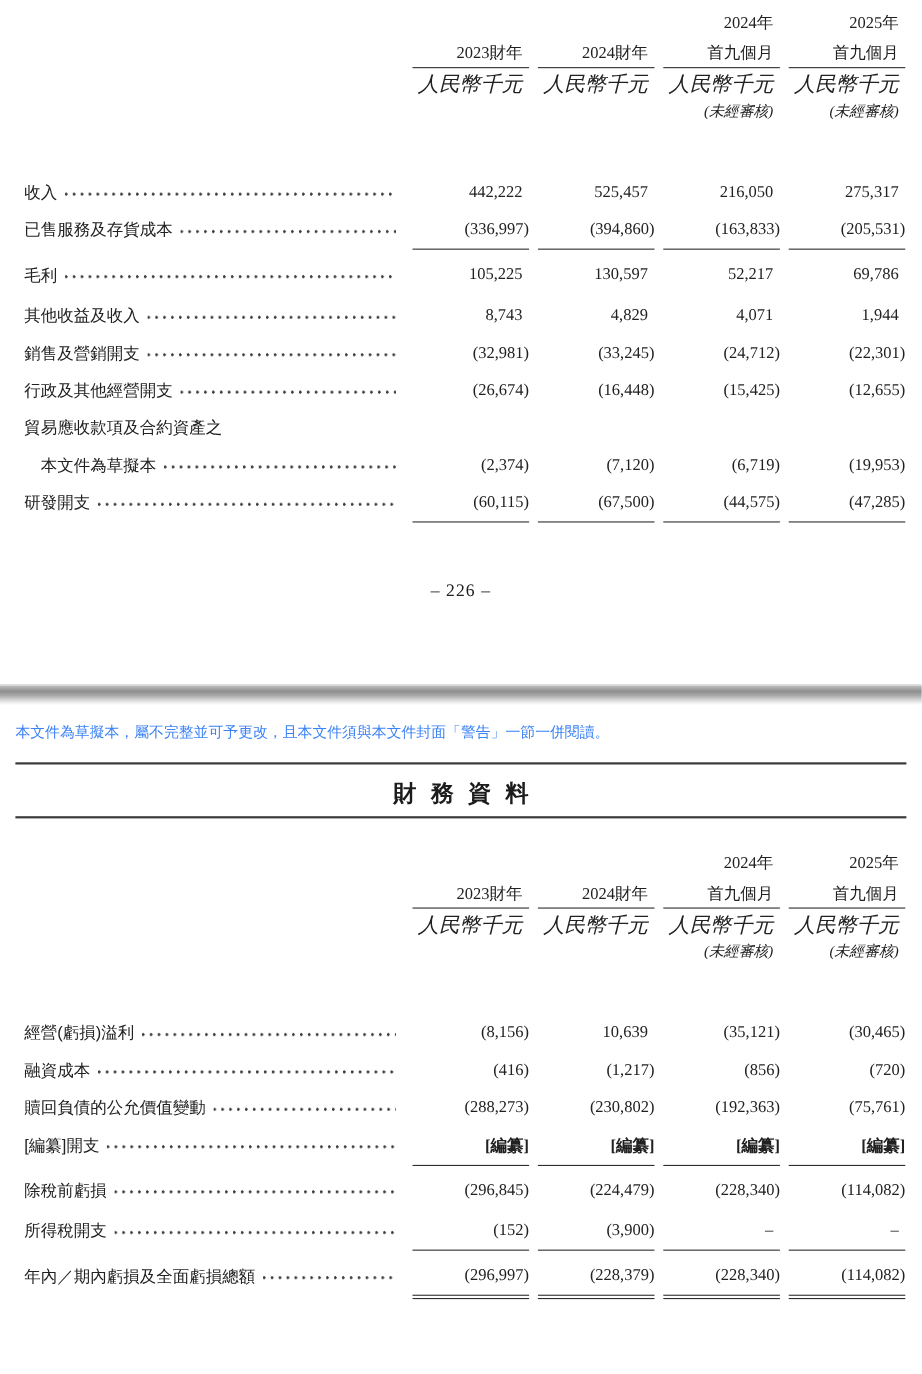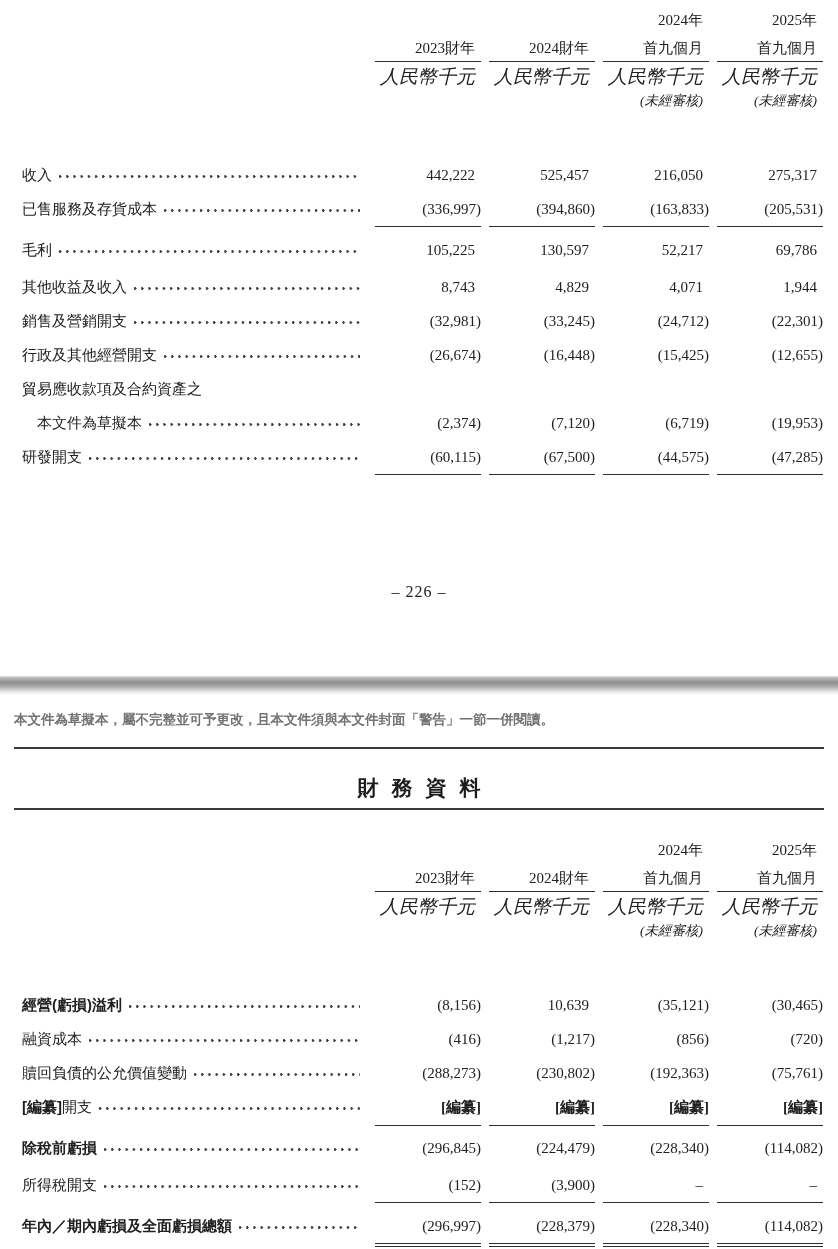--- a/index.html
+++ b/index.html
@@ -37,42 +37,42 @@
     flex:1;align-self:stretch;margin:0 1px 0 7px;
     background-image:radial-gradient(circle at 1.1px 50%,#3d3d3d 1.1px,transparent 1.5px);
     background-size:7.2px 3px;background-repeat:repeat-x;
     background-position:left 0 bottom 7px;
   }
   .cw{position:relative;}
   .cw.rul::after{content:'';position:absolute;left:8px;right:-6px;bottom:-9px;border-bottom:1.5px solid #2e2e2e;}
   .cw.dbl::after{content:'';position:absolute;left:8px;right:-6px;bottom:-12px;border-bottom:4px double #2e2e2e;}
   
   .page1{padding-top:6px;}
-  .pagenum{text-align:center;margin-top:106px;font-size:16px;line-height:24px;letter-spacing:1px;}
+  .pagenum{text-align:center;margin-top:52px;font-size:16px;line-height:24px;letter-spacing:1px;}
   .pagebreak{
     margin-top:72px;height:18px;
     background:linear-gradient(180deg,#c2c2c2 0%,#8f8f8f 30%,#a9a9a9 52%,#cecece 70%,#efefef 88%,#ffffff 100%);
     border-top:1px solid #d9d9d9;
   }
   .p2head{padding:16px 14px 0 14px;}
   .disclaimer{
     font-family:"Liberation Sans","DejaVu Sans",sans-serif;
-    font-weight:700;font-size:13.5px;line-height:18px;color:#737373;
+    font-weight:400;font-size:13.5px;line-height:18px;color:#3b82f6;
   }
   .rule-h{border-top:2px solid #3a3a3a;}
   .rule-h.top{margin-top:18px;}
   .rule-h.bottom{margin-top:6px;}
   .sec-title{
     text-align:center;font-family:"Liberation Sans","DejaVu Sans",sans-serif;
     font-weight:700;font-size:21px;line-height:29px;
-    letter-spacing:13px;text-indent:13px;margin-top:24px;color:#1c1c1c;
+    letter-spacing:13px;text-indent:13px;margin-top:12px;color:#1c1c1c;
   }
   table.t2{margin-top:26px;}
   
-  .hlabel{font-family:"Liberation Sans","DejaVu Sans",sans-serif;font-weight:700;}
+  .hlabel{font-family:"Liberation Sans","DejaVu Sans",sans-serif;font-weight:400;}
 </style>
 </head>
 <body>
 
 <div class="page1">
   <table class="fin">
       <colgroup>
         <col class="cl">
         <col class="cn">
         <col class="cn">

